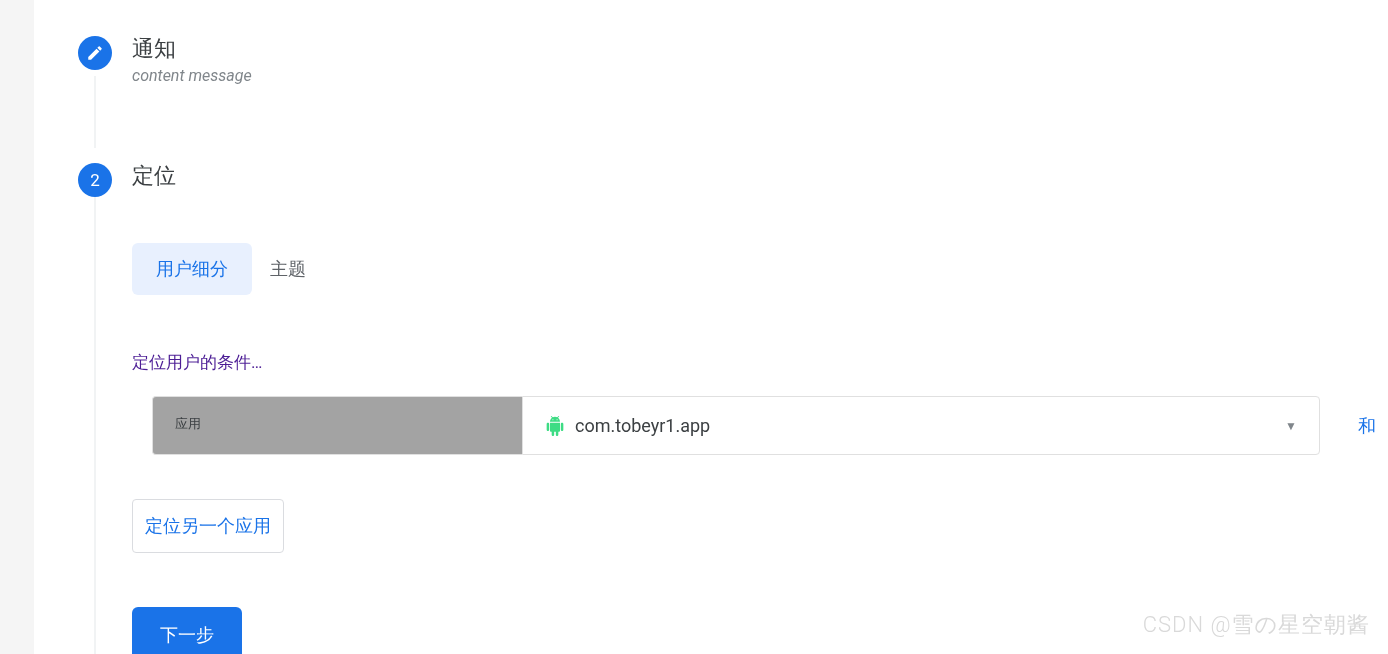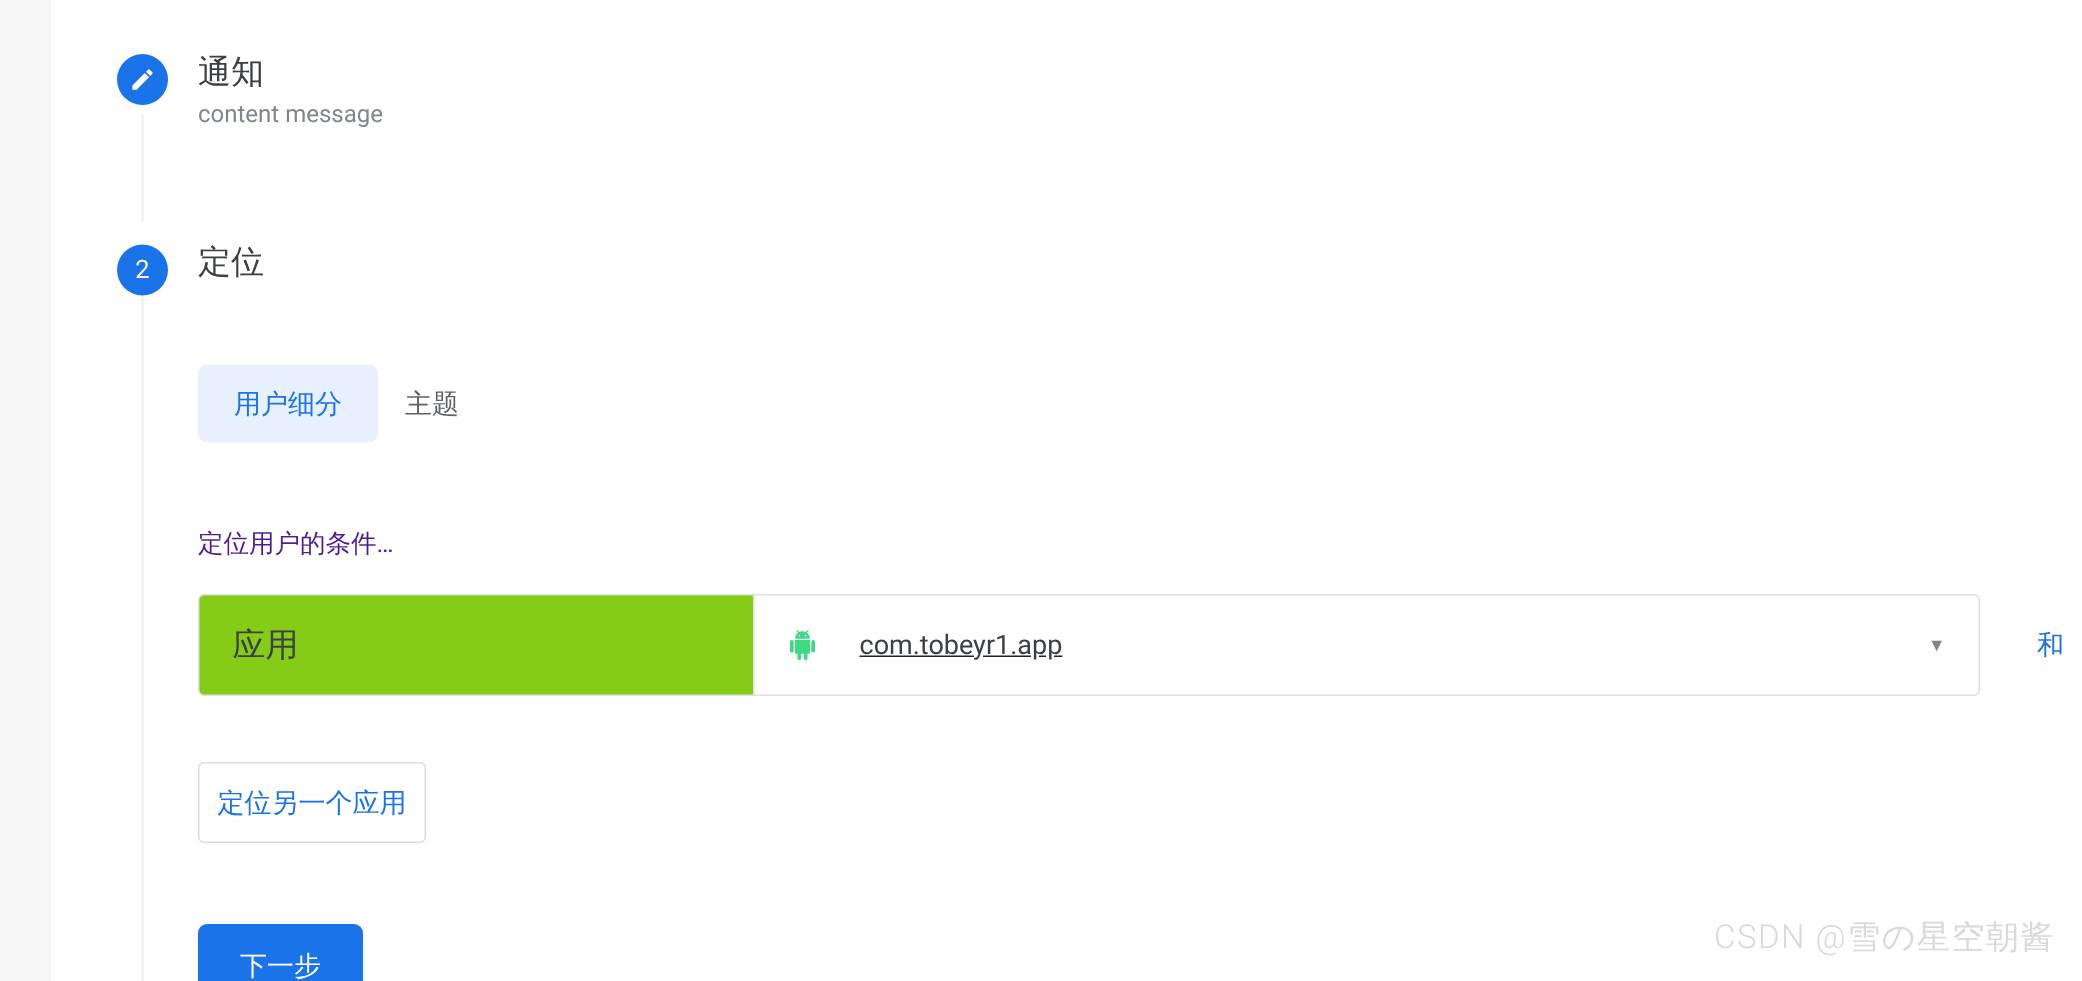--- a/index.html
+++ b/index.html
@@ -63,20 +63,21 @@
     }
     .step-title {
       font-size: 22px;
       color: #3c4043;
       line-height: 1.2;
     }
     .step-subtitle {
       font-size: 16px;
       color: #80868b;
       margin-top: 4px;
+      font-style: italic;
     }
     .connector {
       position: absolute;
       left: 94px;
       width: 2px;
       background: #f1f3f4;
     }
     .connector-1 {
       top: 76px;
       height: 72px;
@@ -124,41 +125,41 @@
     .condition-row {
       display: flex;
       align-items: stretch;
       margin-top: 22px;
     }
     .app-select {
       flex: 0 0 370px;
       border: 1px solid #e0e0e0;
       border-radius: 4px 0 0 4px;
       padding: 18px 22px;
-      font-size: 22px;
+      font-size: 13px;
       color: #3c4043;
-      background: #84cc16;
+      background: #a3a3a3;
       border-right: none;
+      margin-left: 20px;
     }
     .app-value {
       flex: 1;
       border: 1px solid #e0e0e0;
       border-radius: 0 4px 4px 0;
       padding: 18px 22px;
       display: flex;
       align-items: center;
       justify-content: space-between;
       background: #fff;
       border-left: 1px solid #e0e0e0;
     }
     .app-value-left {
       display: flex;
       align-items: center;
-      gap: 28px;
-      text-decoration: underline;
+      gap: 10px;
     }
     .android-icon {
       width: 20px;
       height: 20px;
     }
     .app-name {
       font-size: 18px;
       color: #3c4043;
     }
     .dropdown-arrow {

